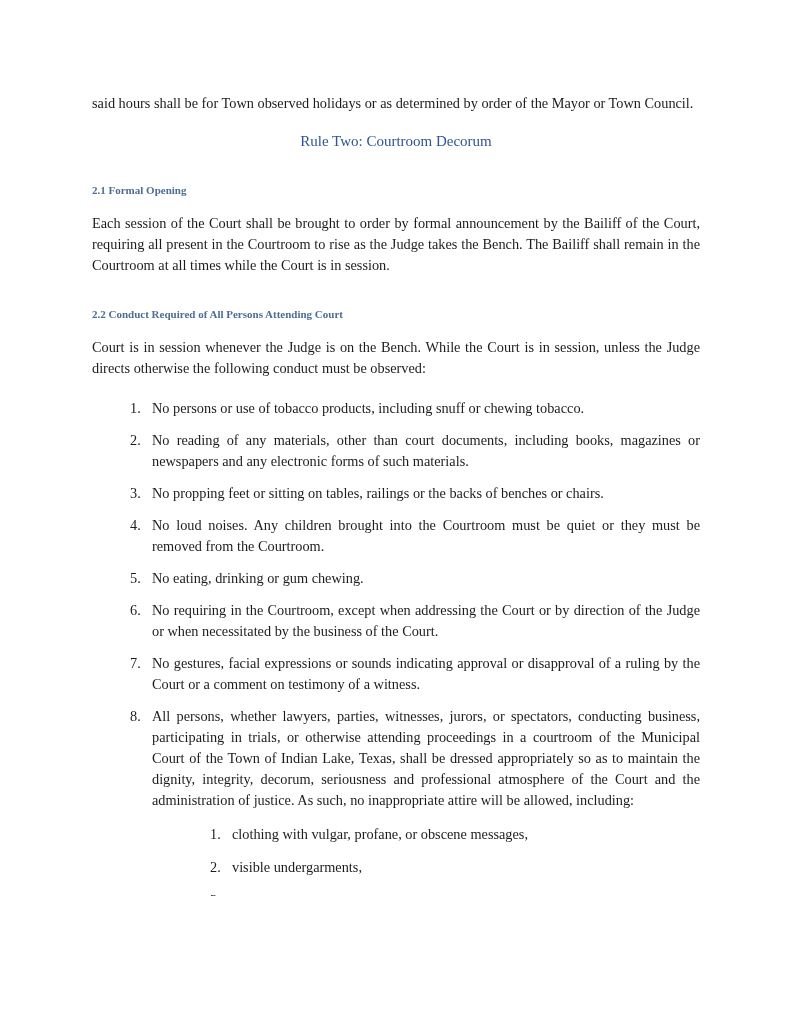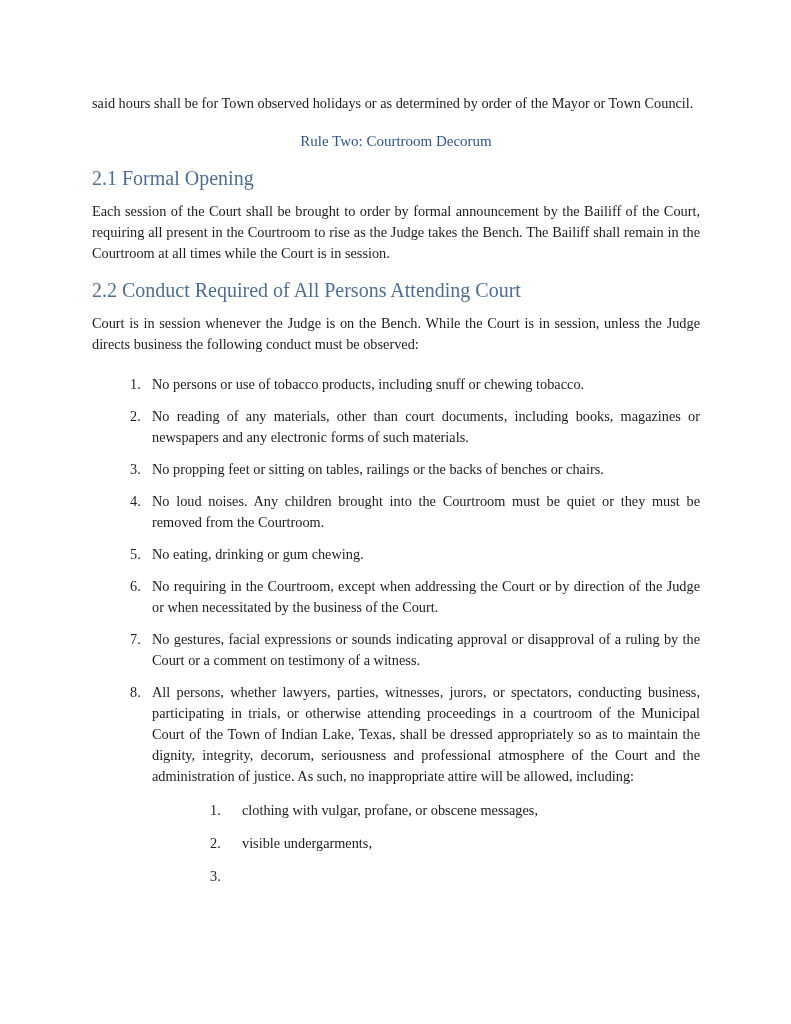--- a/index.html
+++ b/index.html
@@ -28,24 +28,24 @@
   }
   .rule-title{
     margin:17px 0 14px 0;
     font-size:15px;
     line-height:21px;
     font-weight:normal;
     text-align:center;
     color:var(--rule-heading-color);
   }
   .section-heading{
-    margin:16px 0 12px 0;
-    font-size:20px;
+    margin:28px 0 12px 0;
+    font-size:11px;
     line-height:21px;
-    font-weight:normal;
+    font-weight:bold;
     color:var(--section-heading-color);
   }
   .rules-list{
     margin:19px 0 0 0;
   }
   .rule-item{
     display:flex;
     margin:0 0 11px 0;
     text-align:justify;
   }
@@ -65,40 +65,39 @@
     margin:0 0 12px 0;
     text-align:left;
   }
   .sub-num{
     flex:none;
     width:22px;
     margin-left:58px;
   }
   .sub-body{
     flex:1;
-    margin-left:10px;
   }
   .bold-seg{font-weight:bold;}
 </style>
 </head>
 <body>
 
 <div class="page">
 
   <p class="body-text">said hours shall be for Town observed holidays or as determined by order of the Mayor or Town Council.</p>
 
   <h1 class="rule-title">Rule Two: Courtroom Decorum</h1>
 
   <h2 class="section-heading">2.1 Formal Opening</h2>
 
   <p class="body-text">Each session of the Court shall be brought to order by formal announcement by the Bailiff of the Court, requiring all present in the Courtroom to rise as the Judge takes the Bench. The Bailiff shall remain in the Courtroom at all times while the Court is in session.</p>
 
   <h2 class="section-heading">2.2 Conduct Required of All Persons Attending Court</h2>
 
-  <p class="body-text">Court is in session whenever the Judge is on the Bench. While the Court is in session, unless the Judge directs business the following conduct must be observed:</p>
+  <p class="body-text">Court is in session whenever the Judge is on the Bench. While the Court is in session, unless the Judge directs otherwise the following conduct must be observed:</p>
 
   <div class="rules-list">
       <div class="rule-item">
         <span class="rule-num">1.</span>
         <div class="rule-body">No persons or use of tobacco products, including snuff or chewing tobacco.</div>
       </div>
       <div class="rule-item">
         <span class="rule-num">2.</span>
         <div class="rule-body">No reading of any materials, other than court documents, including books, magazines or newspapers and any electronic forms of such materials.</div>
       </div>

